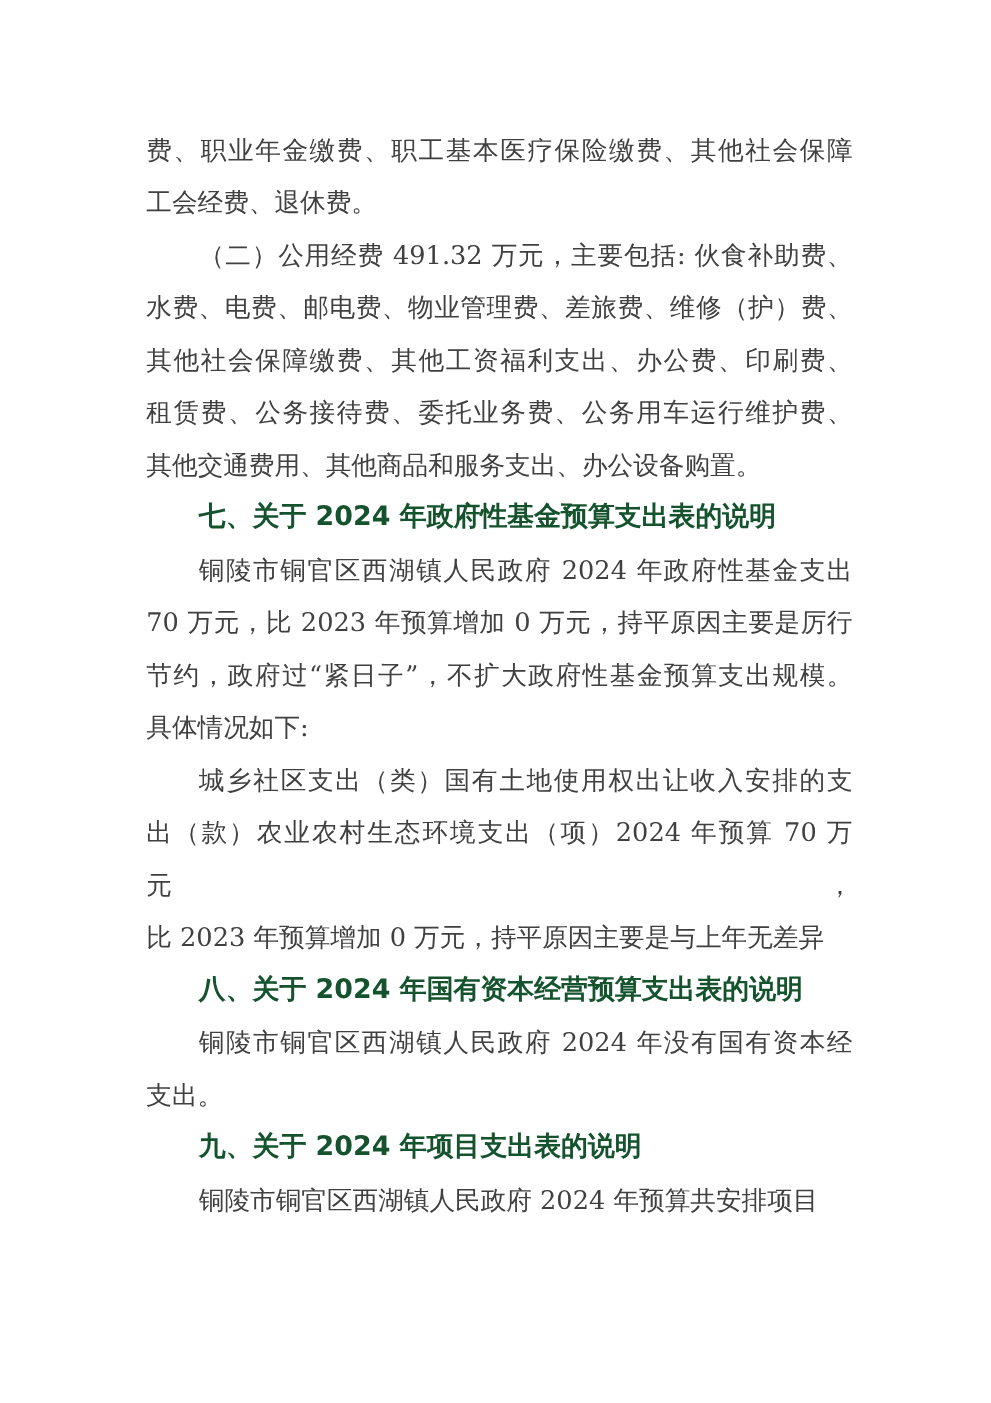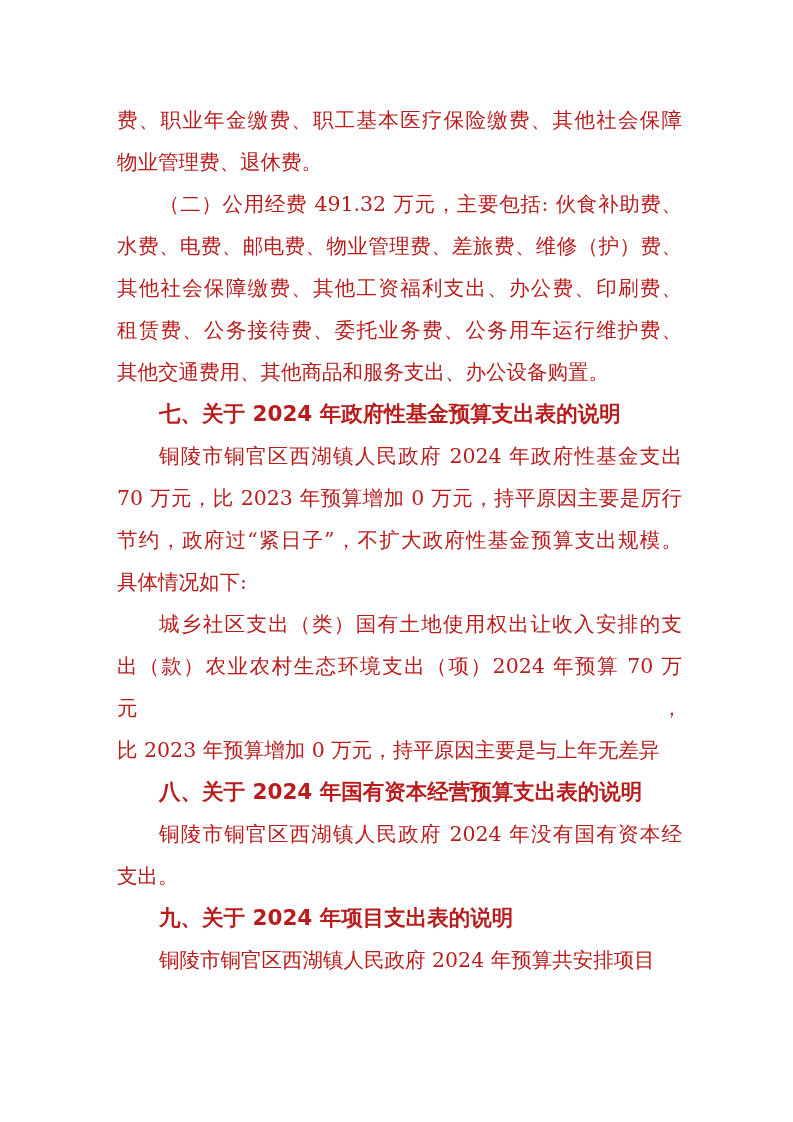--- a/index.html
+++ b/index.html
@@ -17,49 +17,49 @@
   .content {
     position: absolute;
     left: 117px;
     top: 99px;
     width: 565px;
   }
   .line {
     font-family: "DejaVu Serif", "Liberation Serif", serif;
     font-size: 20.5px;
     line-height: 42px;
-    color: #b91c1c;
+    color: #404040;
     text-align: justify;
     text-align-last: justify;
   }
   .line.last {
     text-align: left;
     text-align-last: left;
   }
   .line.indent {
     text-indent: 42px;
   }
   .line.heading {
     font-family: "DejaVu Sans", "Liberation Sans", sans-serif;
     font-weight: 700;
     font-size: 21.5px;
-    color: #b91c1c;
+    color: #14532d;
     text-align: left;
     text-align-last: left;
   }
 </style>
 </head>
 <body>
 
 <div class="page">
   <div class="content">
 
     <div>
       <div class="line">费、职业年金缴费、职工基本医疗保险缴费、其他社会保障</div>
-      <div class="line last">物业管理费、退休费。</div>
+      <div class="line last">工会经费、退休费。</div>
     </div>
 
     <div>
       <div class="line indent">（二）公用经费 491.32 万元，主要包括: 伙食补助费、</div>
       <div class="line">水费、电费、邮电费、物业管理费、差旅费、维修（护）费、</div>
       <div class="line">其他社会保障缴费、其他工资福利支出、办公费、印刷费、</div>
       <div class="line">租赁费、公务接待费、委托业务费、公务用车运行维护费、</div>
       <div class="line last">其他交通费用、其他商品和服务支出、办公设备购置。</div>
     </div>
 

